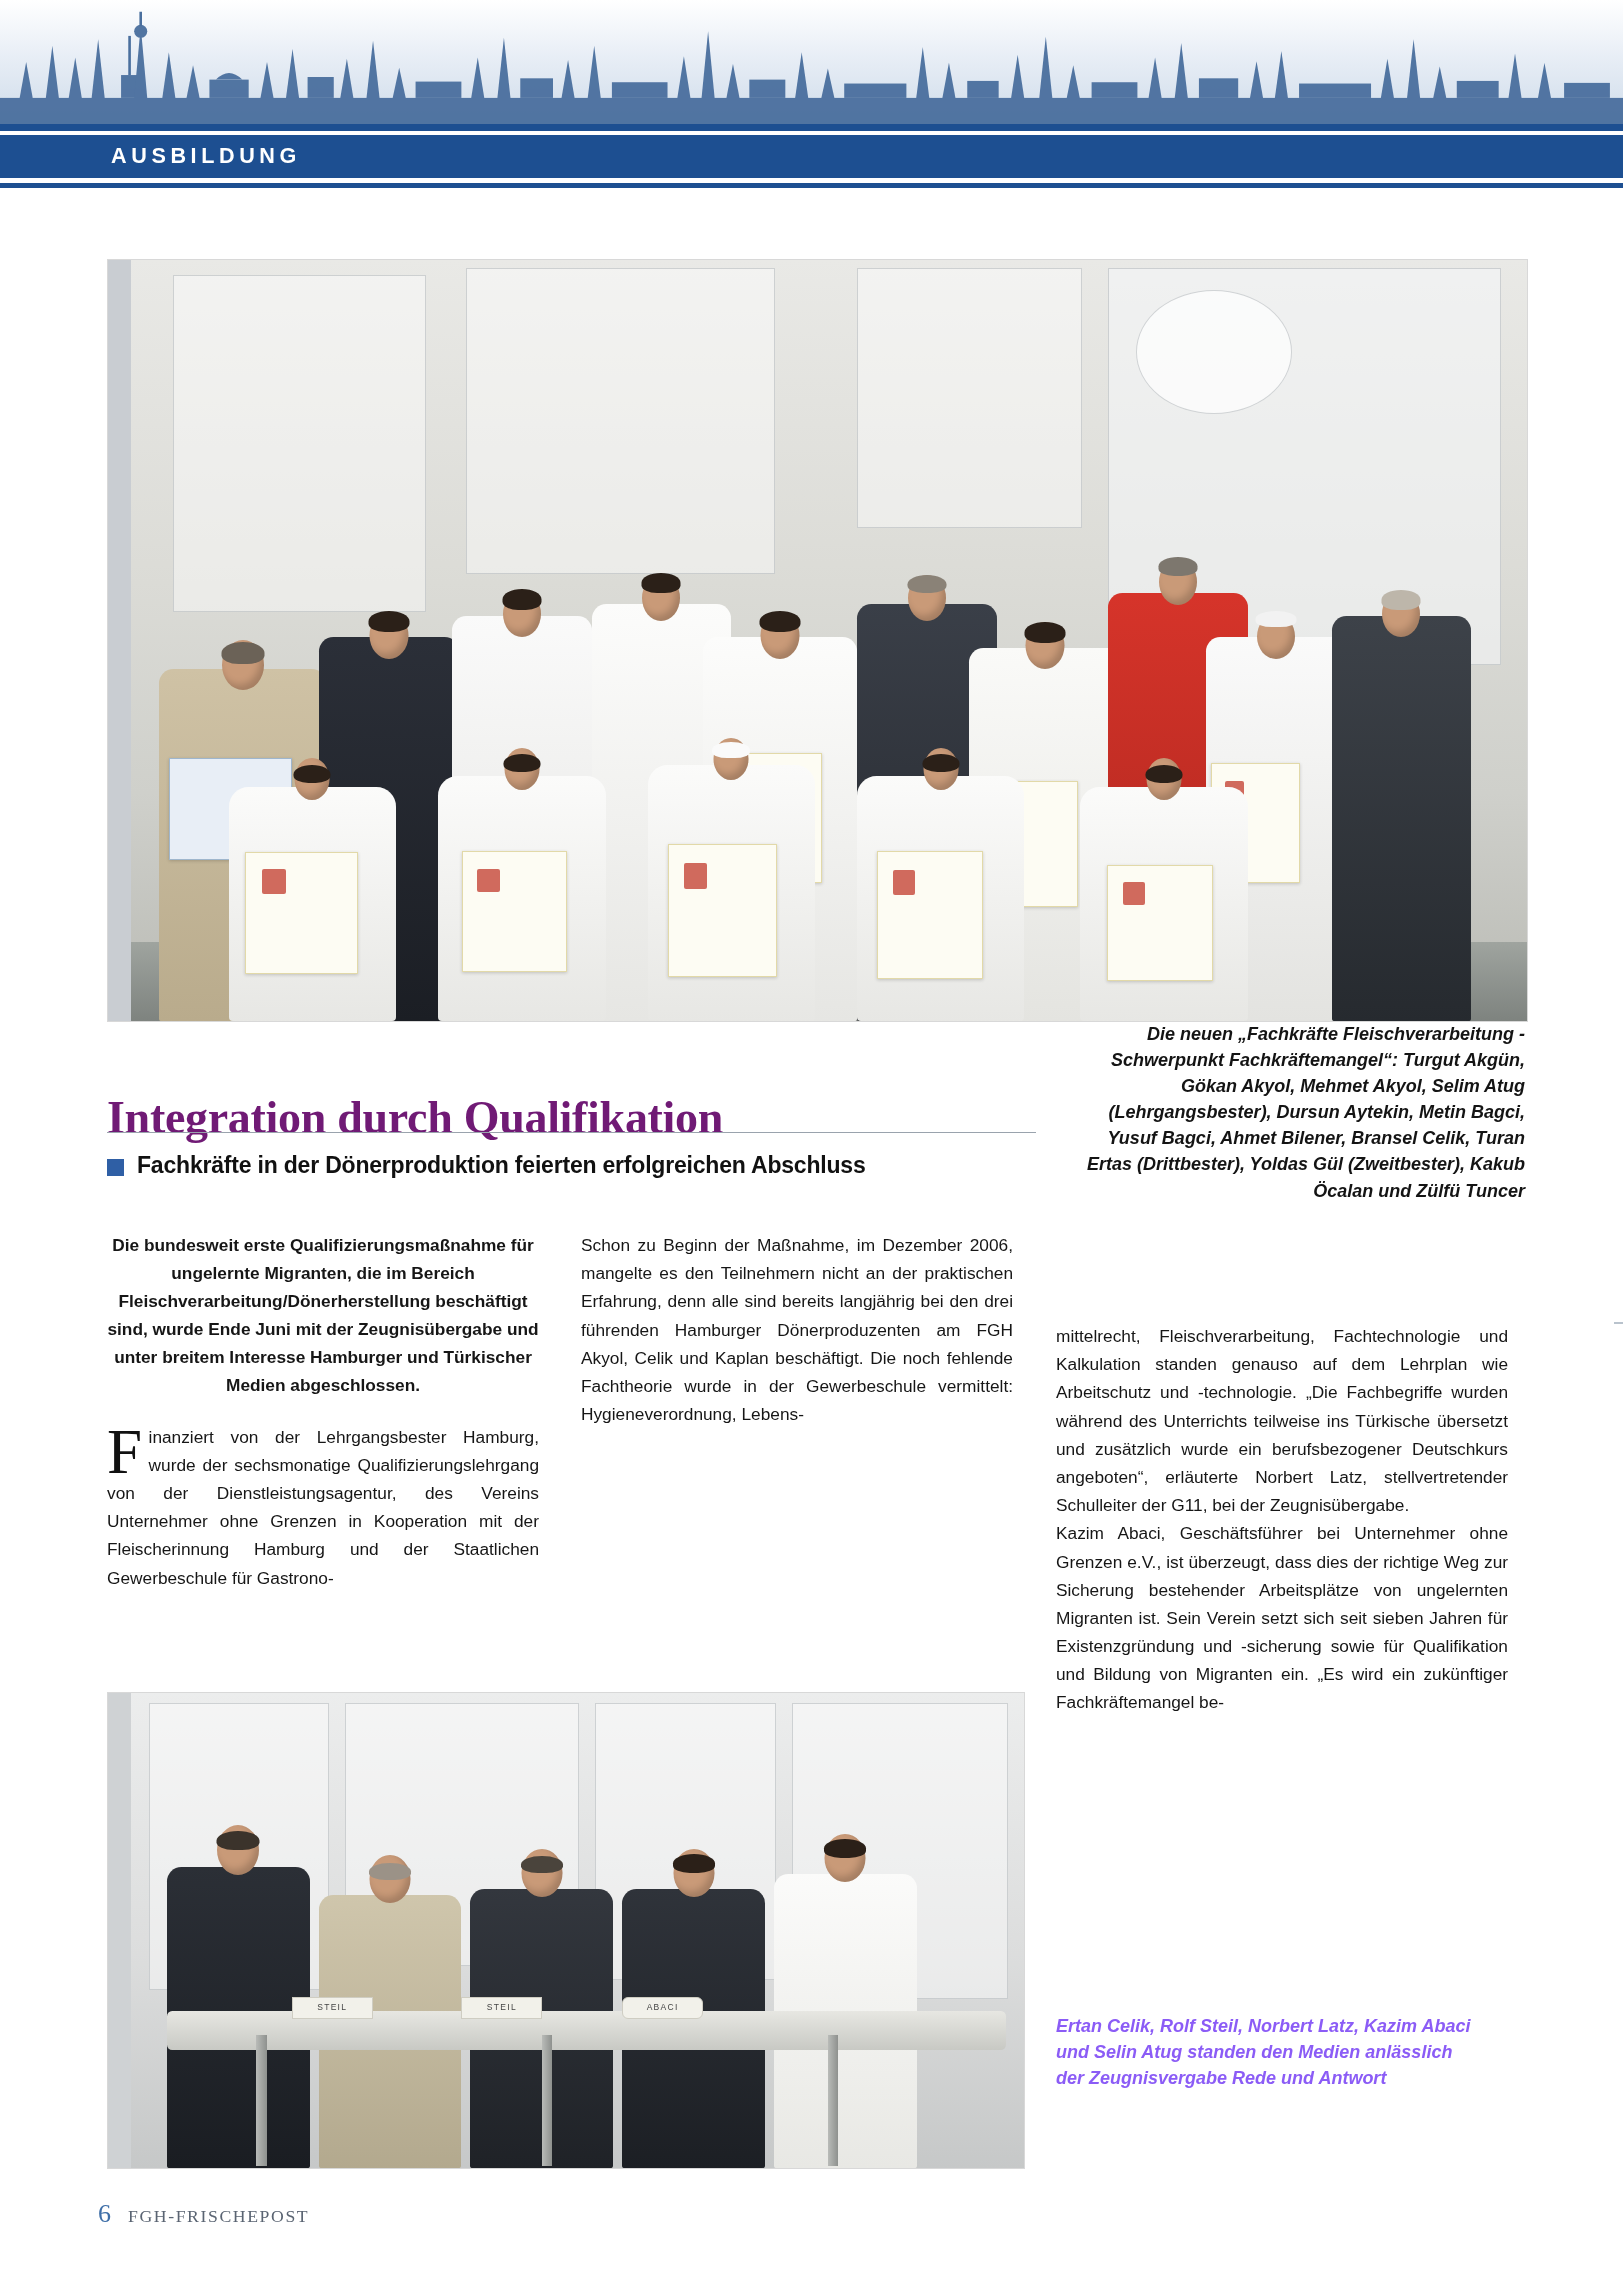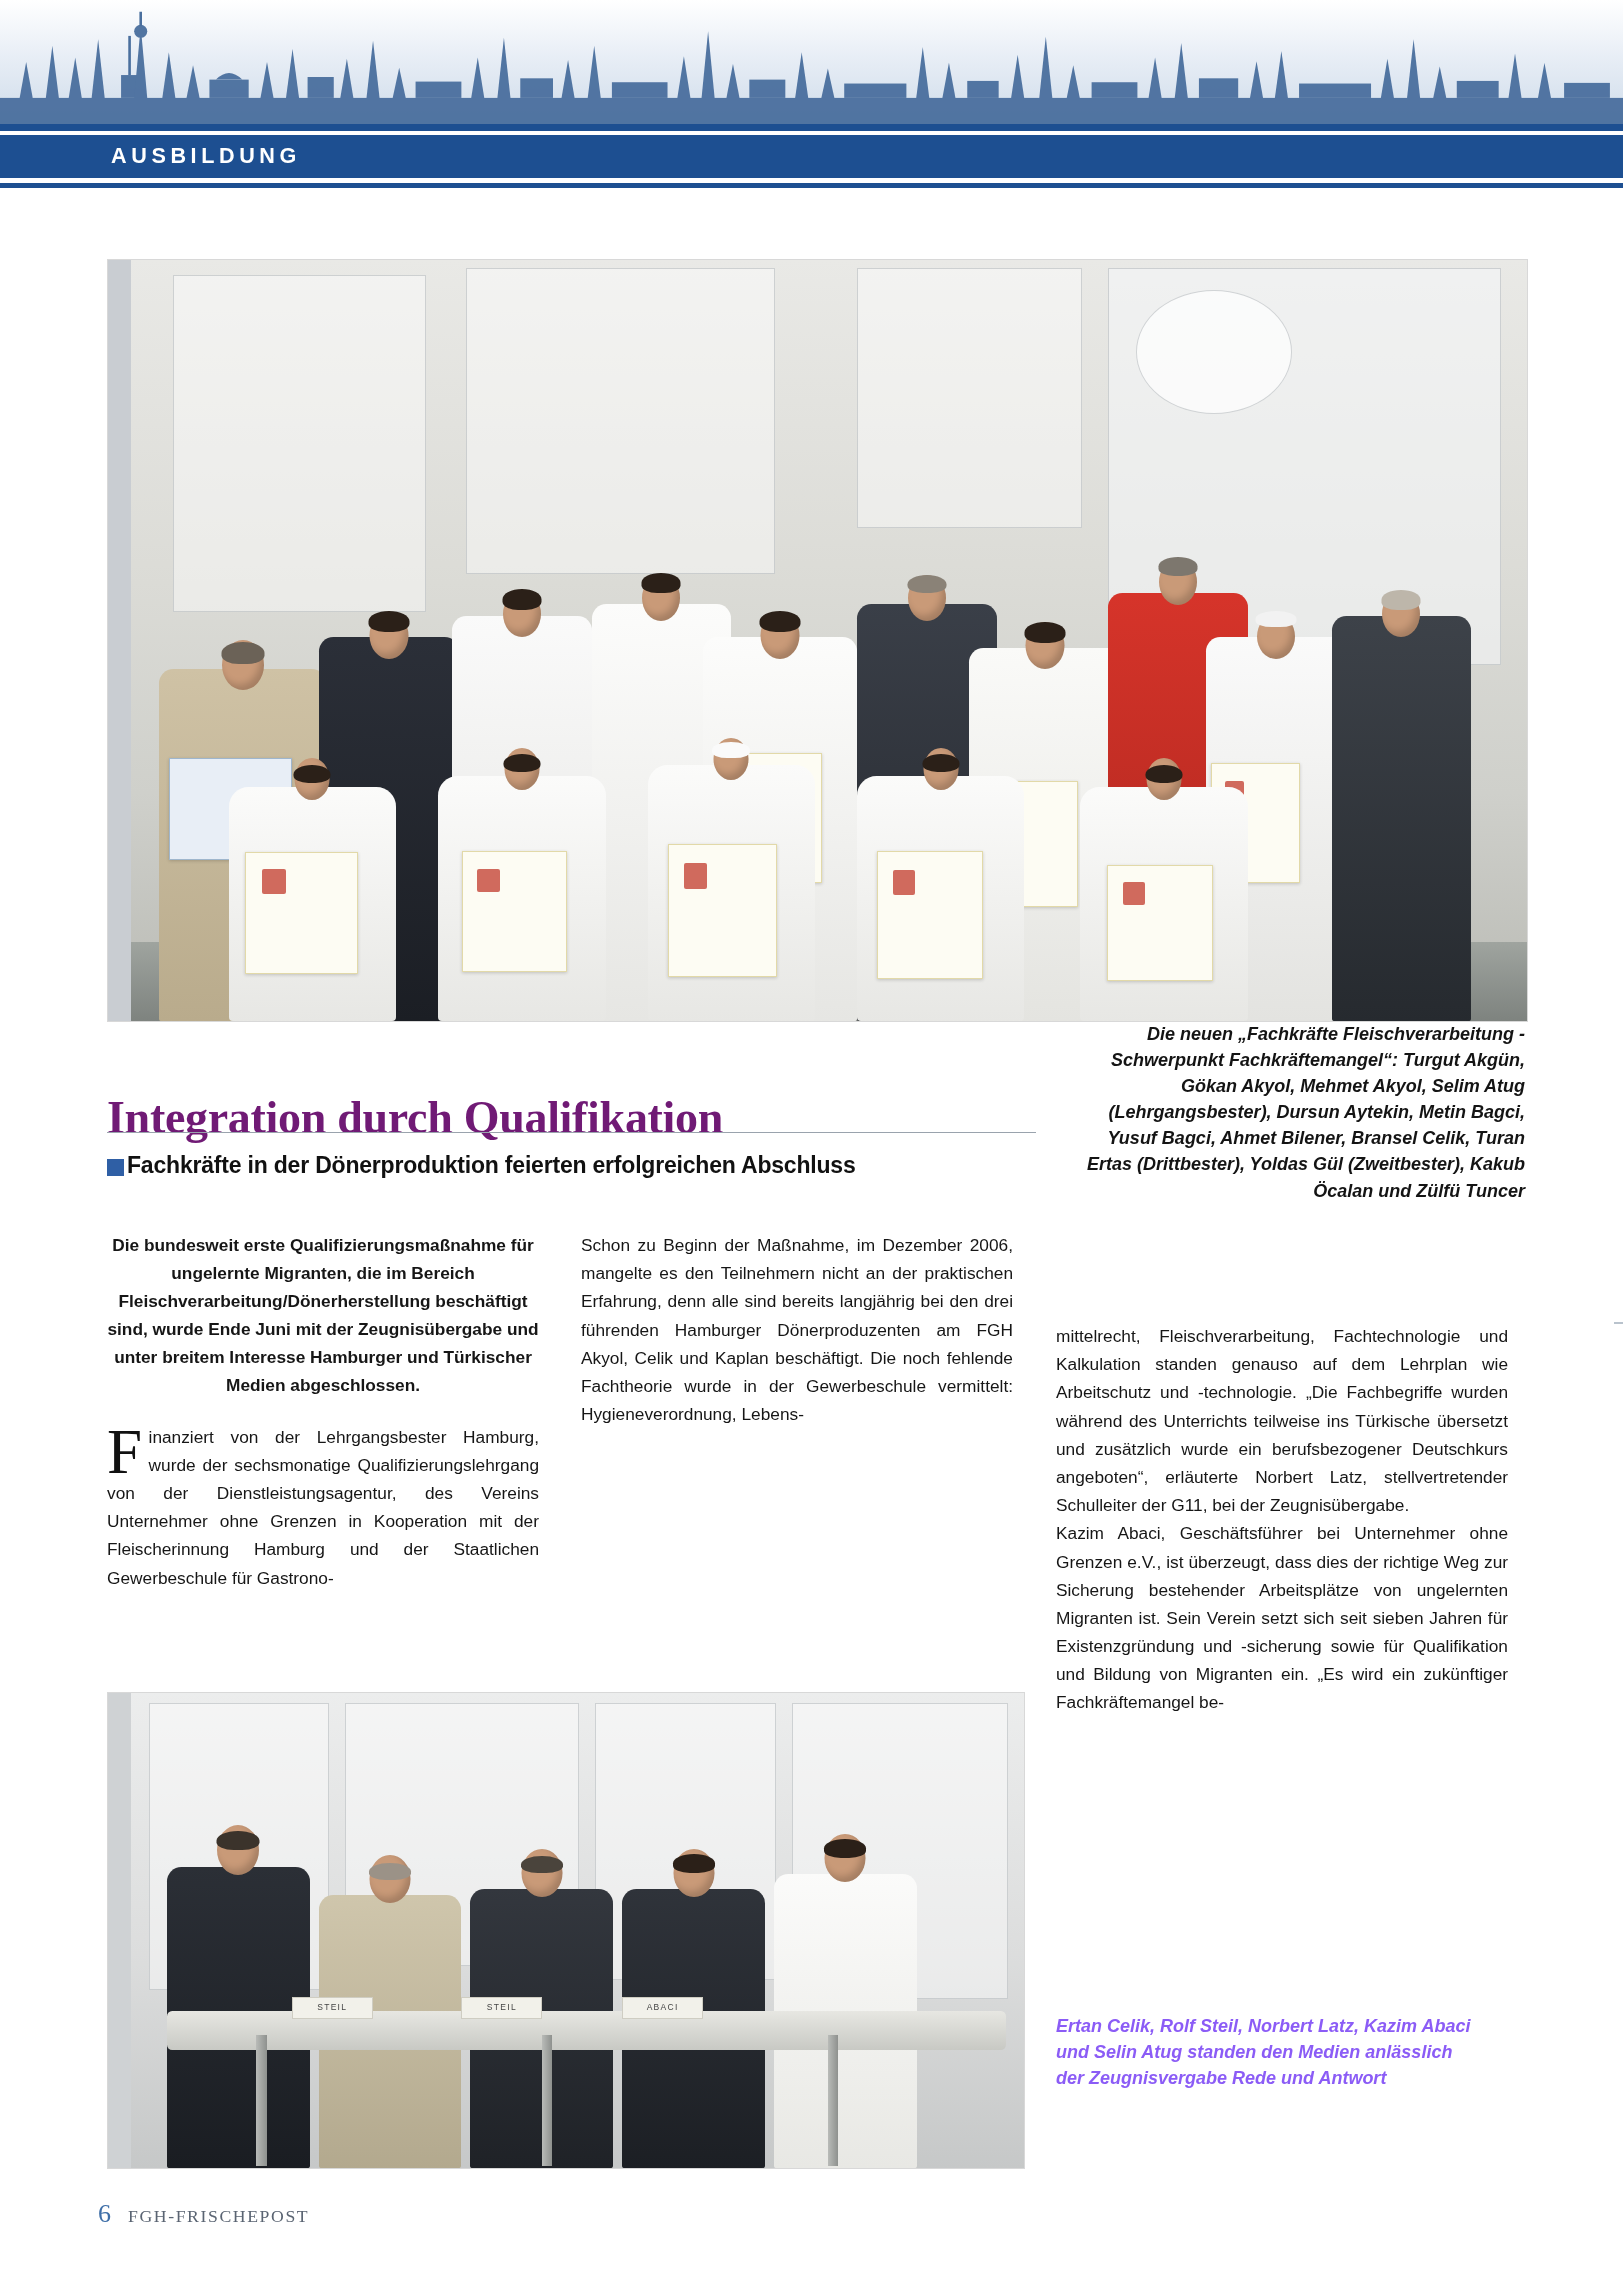--- a/index.html
+++ b/index.html
@@ -164,21 +164,21 @@
     height: 1.3px;
     background: #9aa3ad;
   }
   .subhead-wrap {
     position: absolute;
     left: 107px;
     top: 1152px;
     width: 969px;
     display: flex;
     align-items: flex-start;
-    gap: 3px;
+    gap: 13px;
   }
   .subhead-bullet {
     width: 17px;
     height: 17px;
     background: #2f5fa5;
     margin-top: 6.5px;
     flex: 0 0 auto;
   }
   .subhead {
     font-family: "Liberation Sans", sans-serif;
@@ -592,21 +592,21 @@
       <div class="hair" style="bottom:76%; width:42px; height:18.3px;"></div>
     </div>
 
     <div class="panel-table"></div>
     <div class="table-leg" style="left:14%;"></div>
     <div class="table-leg" style="left:46%;"></div>
     <div class="table-leg" style="left:78%;"></div>
 
     <div class="nameplate" style="left:18%;">STEIL</div>
     <div class="nameplate" style="left:37%;">STEIL</div>
-    <div class="nameplate" style="left:55%;">ABACI</div>
+    <div class="nameplate" style="left:55%;border-radius:6px;">ABACI</div>
   </div>
 </div>
 
 <div class="caption-bottom">Ertan Celik, Rolf Steil, Norbert Latz, Kazim Abaci und Selin Atug standen den Medien anlässlich der Zeugnisvergabe Rede und Antwort</div>
 
 <div class="footer">
   <span class="folio">6</span>
   <span class="footer-title">FGH-FRISCHEPOST</span>
 </div>
 

